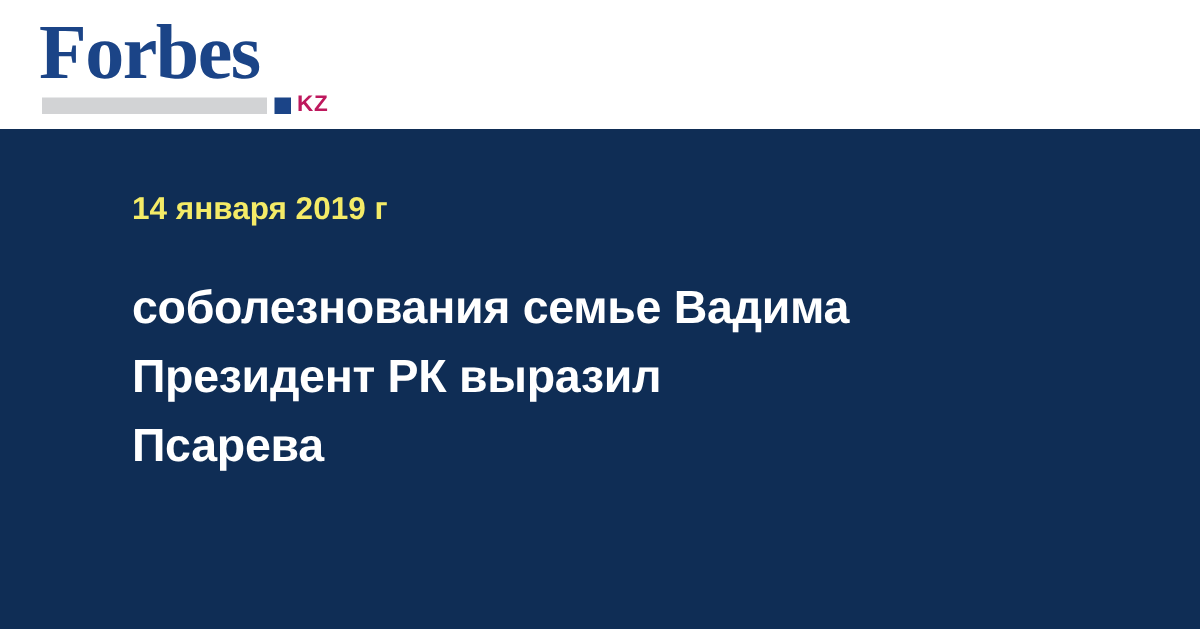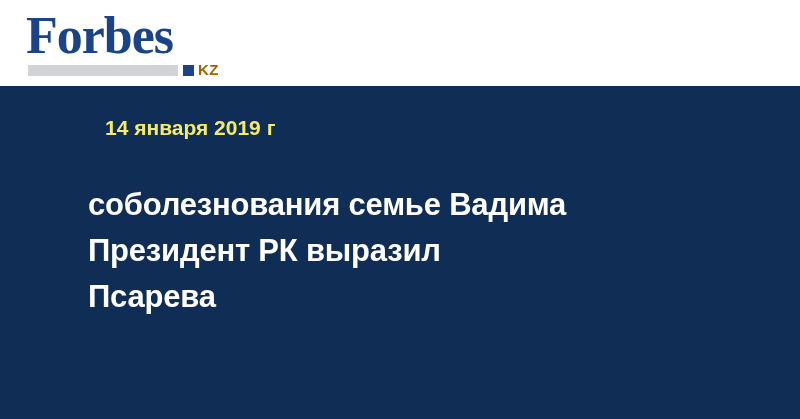--- a/index.html
+++ b/index.html
@@ -64,43 +64,42 @@
   }
   .logo-kz-text {
     position: absolute;
     left: 172px;
     top: 54px;
     font-family: "Liberation Sans", sans-serif;
     font-weight: bold;
     font-size: 15px;
     line-height: 16px;
     letter-spacing: 0.5px;
-    color: #a16207;
+    color: #be185d;
   }
 
   
   .hero {
     position: absolute;
     left: 0;
     top: 86px;
     width: 800px;
     height: 333px;
     background: #0f2d55;
   }
   .article-date {
     position: absolute;
     left: 88px;
-    top: 30px;
+    top: 42px;
     font-family: "Liberation Sans", sans-serif;
     font-weight: bold;
     font-size: 21px;
     line-height: 24px;
     color: #f4eb67;
     white-space: nowrap;
-    margin-left: 17px;
   }
   .article-title {
     position: absolute;
     left: 88px;
     top: 96px;
     width: 620px;
     margin: 0;
     font-family: "Liberation Sans", sans-serif;
     font-weight: bold;
     font-size: 31px;

